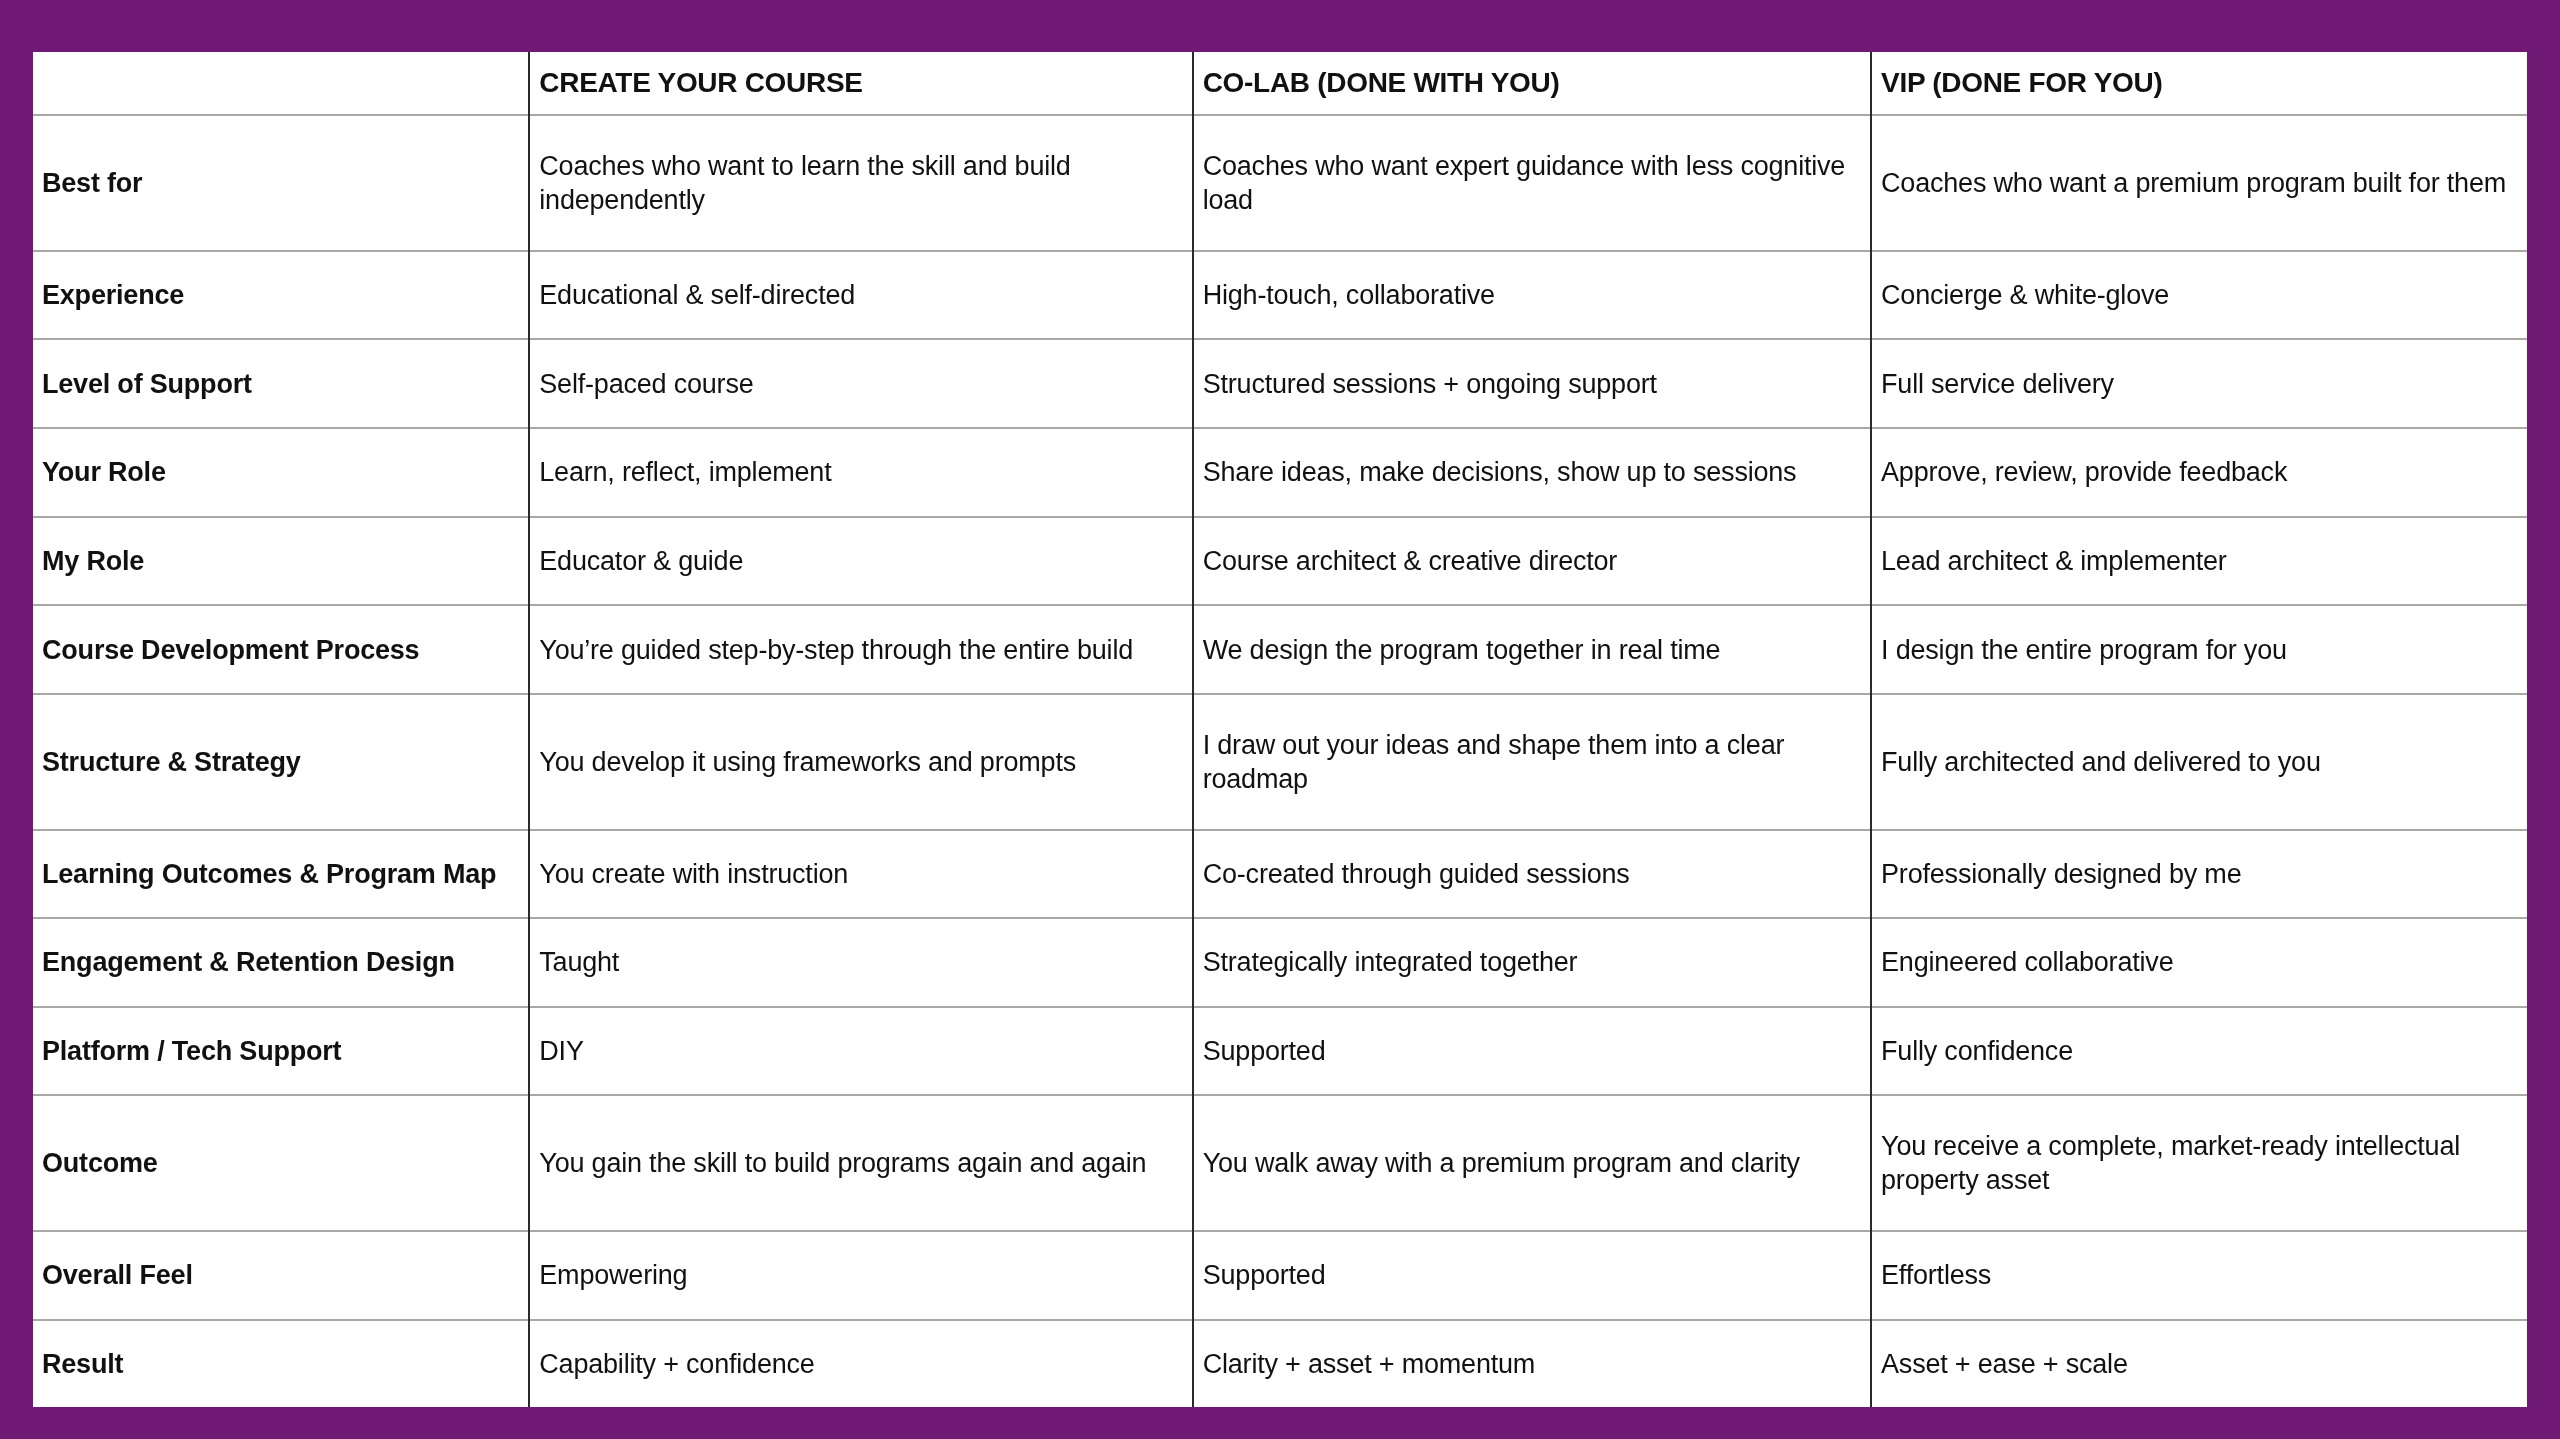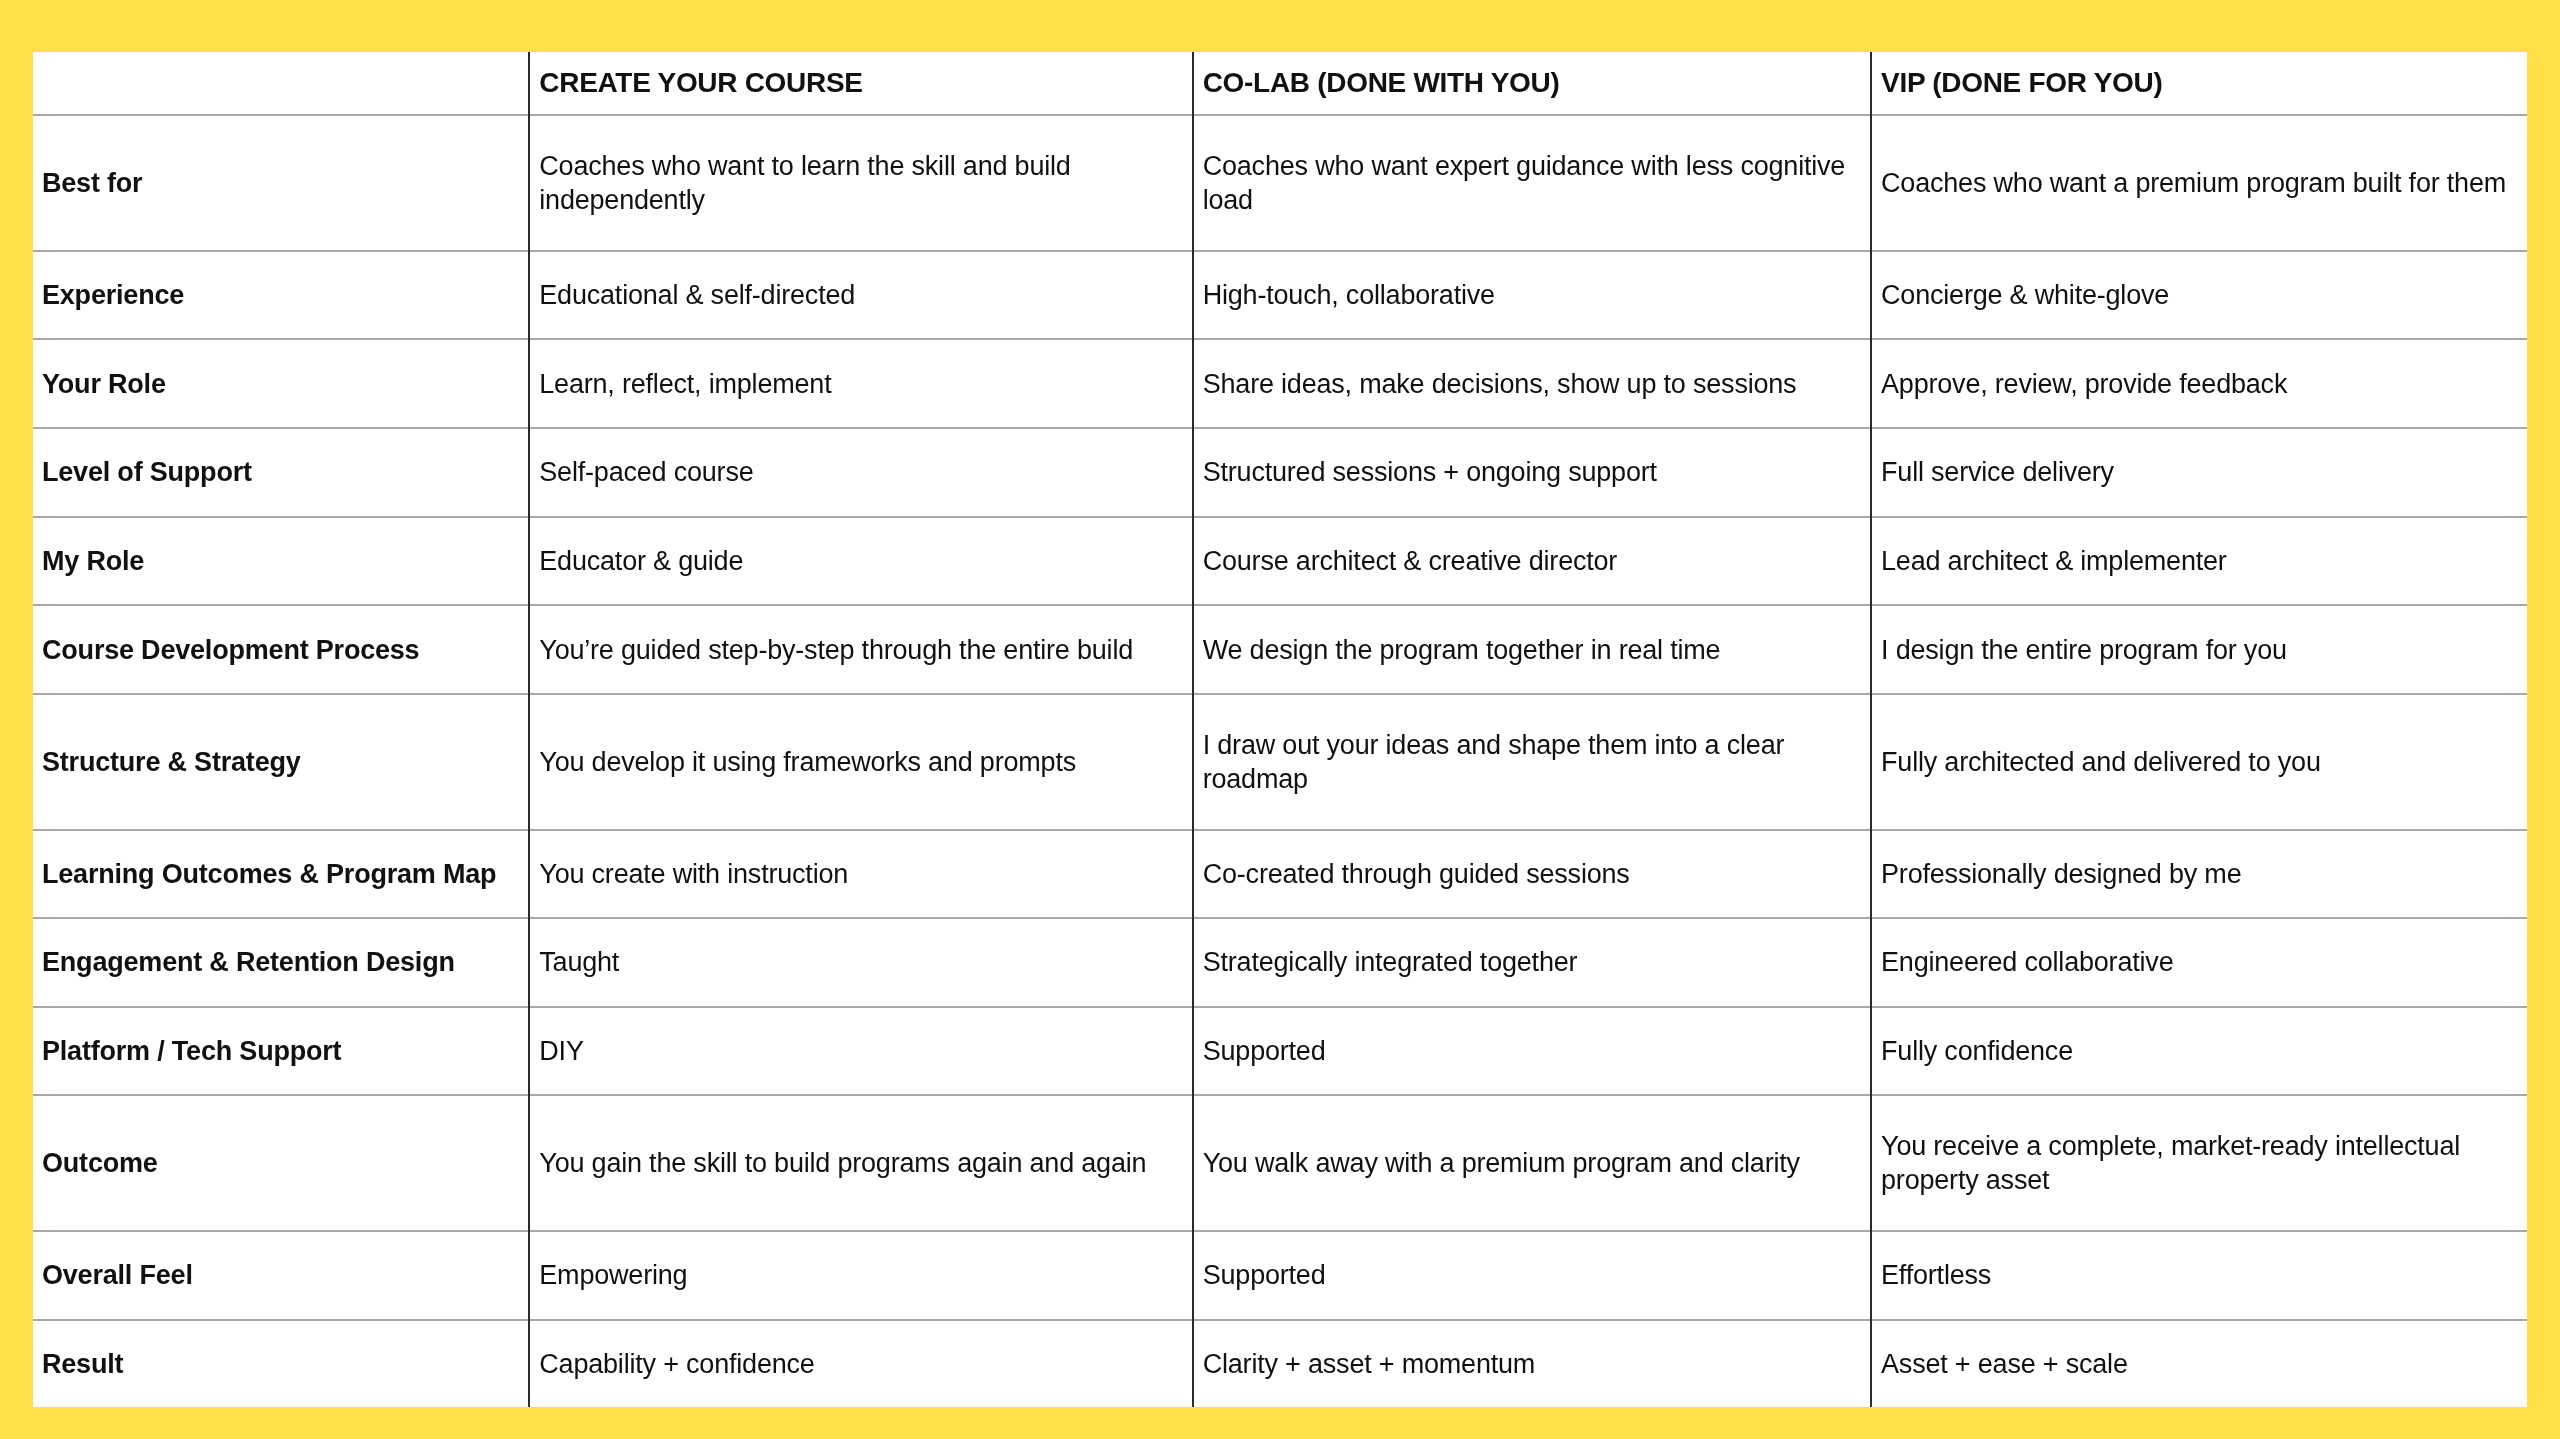--- a/index.html
+++ b/index.html
@@ -12,21 +12,21 @@
     height: 1439px;
     position: relative;
     font-family: "Liberation Sans", sans-serif;
     -webkit-font-smoothing: antialiased;
   }
   .canvas {
     position: absolute;
     left: 0; top: 0;
     width: 2560px;
     height: 1439px;
-    background: #fde047;
+    background: #701a75;
   }
   .table-wrap {
     position: absolute;
     left: 33px;
     top: 52px;
     width: 2494px;
     height: 1355px;
     background: #ffffff;
   }
   table.compare {
@@ -99,30 +99,30 @@
           <td class="cell">Coaches who want expert guidance with less cognitive load</td>
           <td class="cell">Coaches who want a premium program built for them</td>
         </tr>
         <tr>
           <th class="row-label">Experience</th>
           <td class="cell">Educational &amp; self-directed</td>
           <td class="cell">High-touch, collaborative</td>
           <td class="cell">Concierge &amp; white-glove</td>
         </tr>
         <tr>
+          <th class="row-label">Level of Support</th>
+          <td class="cell">Self-paced course</td>
+          <td class="cell">Structured sessions + ongoing support</td>
+          <td class="cell">Full service delivery</td>
+        </tr>
+        <tr>
           <th class="row-label">Your Role</th>
           <td class="cell">Learn, reflect, implement</td>
           <td class="cell">Share ideas, make decisions, show up to sessions</td>
           <td class="cell">Approve, review, provide feedback</td>
-        </tr>
-        <tr>
-          <th class="row-label">Level of Support</th>
-          <td class="cell">Self-paced course</td>
-          <td class="cell">Structured sessions + ongoing support</td>
-          <td class="cell">Full service delivery</td>
         </tr>
         <tr>
           <th class="row-label">My Role</th>
           <td class="cell">Educator &amp; guide</td>
           <td class="cell">Course architect &amp; creative director</td>
           <td class="cell">Lead architect &amp; implementer</td>
         </tr>
         <tr>
           <th class="row-label">Course Development Process</th>
           <td class="cell">You’re guided step-by-step through the entire build</td>

